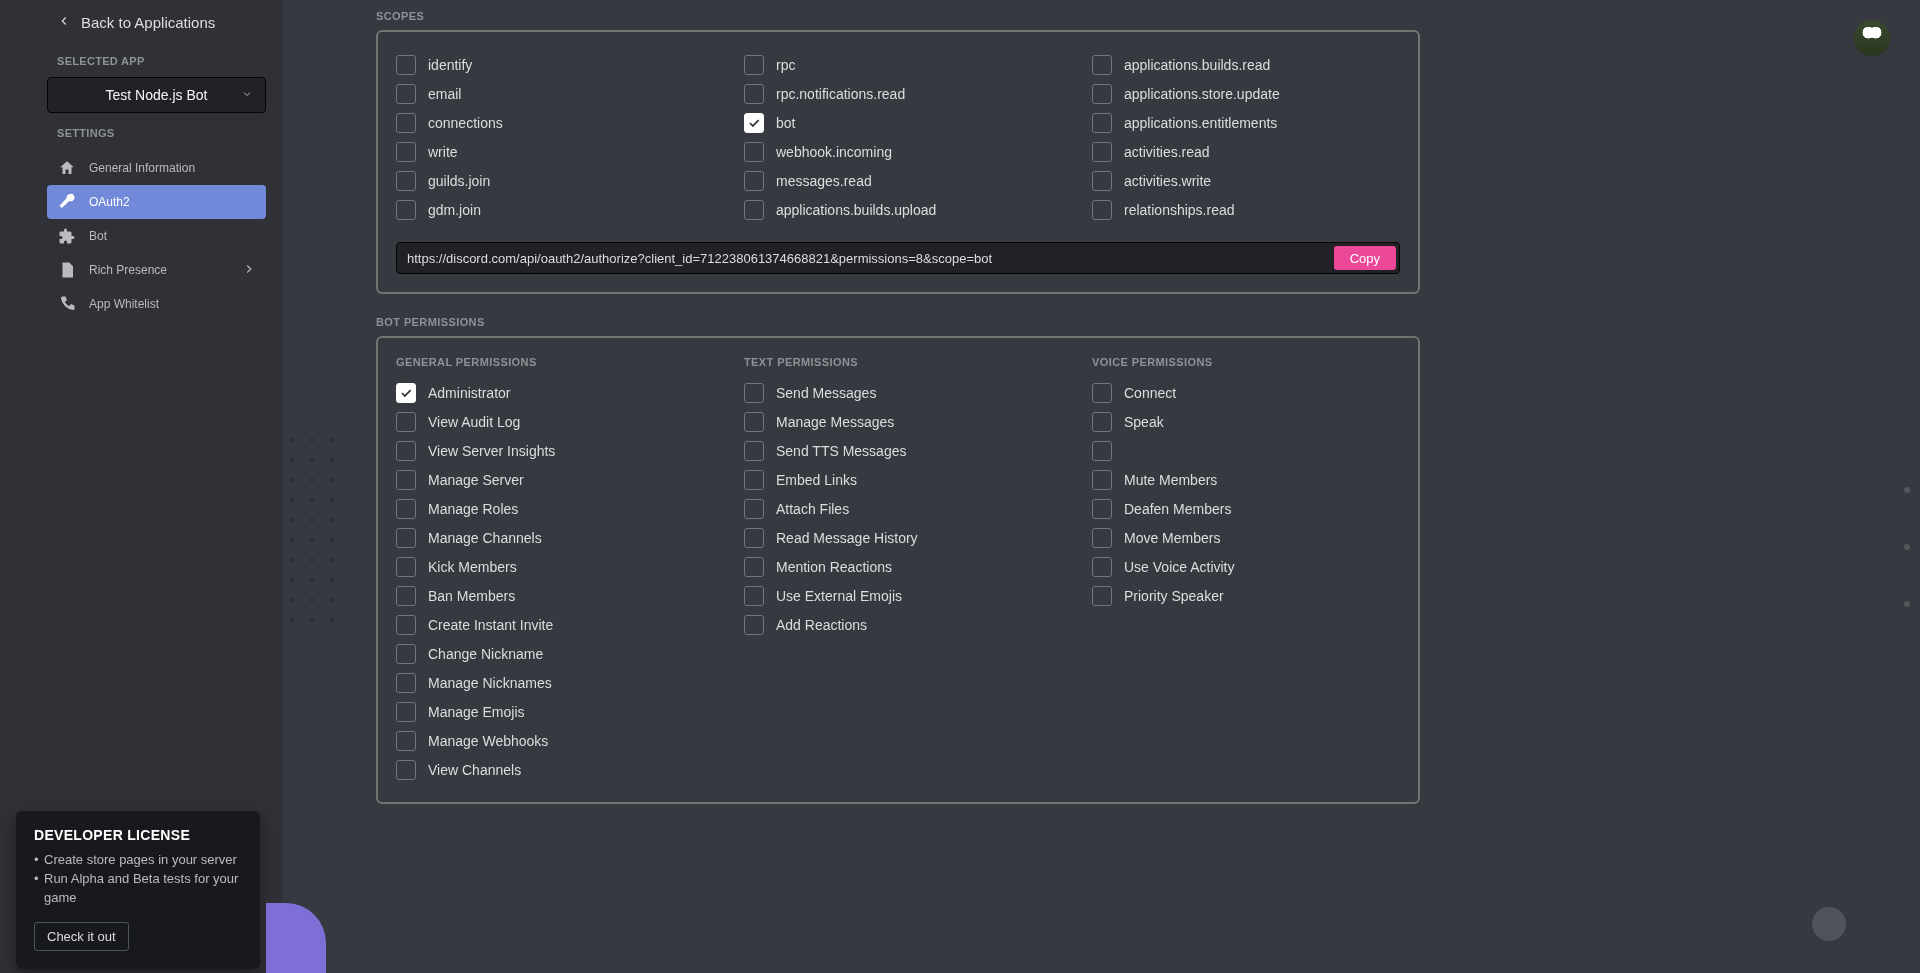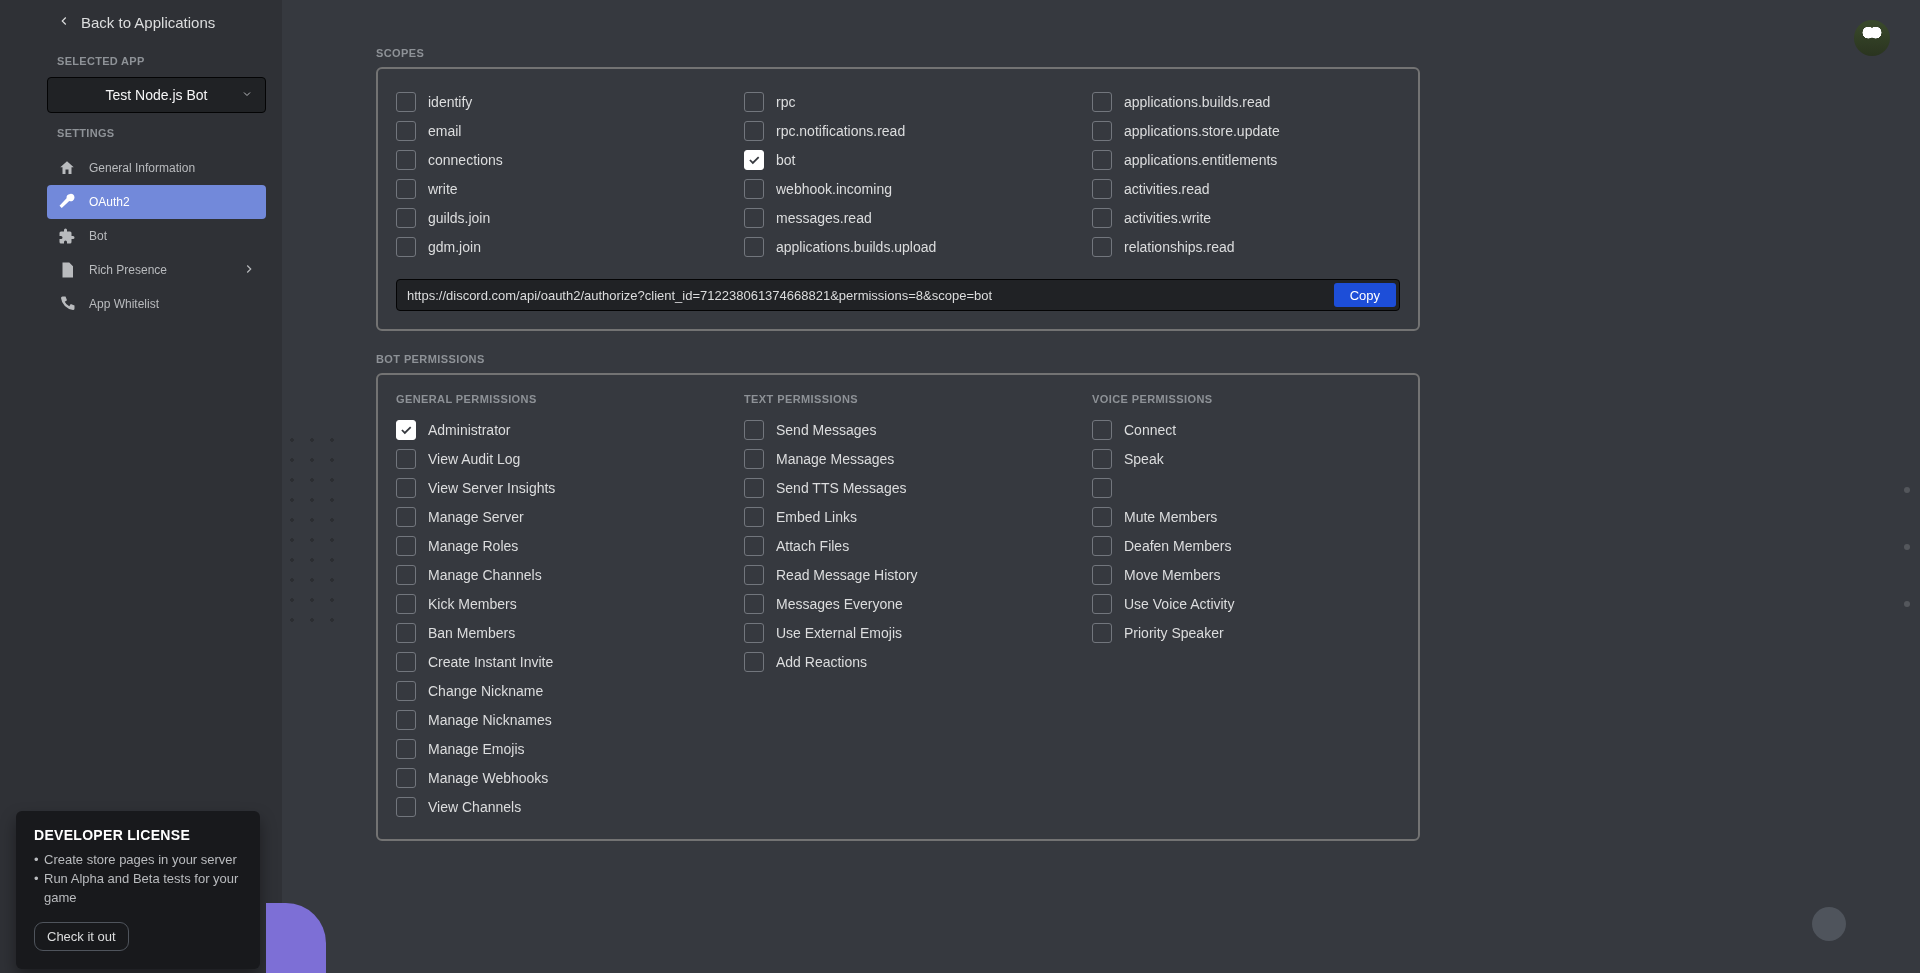--- a/index.html
+++ b/index.html
@@ -74,28 +74,27 @@
   background:#18191c; border-radius:6px;
   box-shadow:0 8px 16px rgba(0,0,0,.4);
   padding:16px 18px 18px; color:#dcddde;
 }
 .promo h4{font-size:14px;font-weight:700;color:#fff;letter-spacing:.3px;margin-bottom:8px;}
 .promo ul{list-style:none;font-size:13px;line-height:1.45;color:#b9bbbe;}
 .promo li{position:relative;padding-left:10px;}
 .promo li::before{content:"•";position:absolute;left:0;}
 .promo button{
   margin-top:14px;background:transparent;border:1px solid #4f545c;
-  color:#dcddde;font-size:13px;padding:6px 12px;border-radius:9px;cursor:pointer;
+  color:#dcddde;font-size:13px;padding:6px 12px;border-radius:3px;cursor:pointer;
 }
 
 
 .main {
   position:absolute; left:282px; right:0; top:0; bottom:0;
   overflow-y:auto;
-  margin-top:37px;
 }
 .content { width:1044px; margin-left:94px; padding-top:0; }
 
 .block-label{
   font-size:11px;font-weight:700;color:#8e9297;
   text-transform:uppercase;letter-spacing:.4px;
   margin:10px 0 8px;
 }
 
 .panel{
@@ -123,21 +122,21 @@
 .url-row{
   margin-top:18px;display:flex;align-items:stretch;
   background:#202225;border:1px solid #040405;border-radius:4px;
   height:32px;overflow:hidden;
 }
 .url-row input{
   flex:1;background:transparent;border:none;outline:none;
   color:#dcddde;font-size:13px;padding:0 10px;
 }
 .url-row button{
-  background:#1d4ed8;border:none;color:#fff;font-size:13px;font-weight:500;
+  background:#ec4899;border:none;color:#fff;font-size:13px;font-weight:500;
   padding:0 16px;cursor:pointer;margin:3px 3px 3px 0;border-radius:3px;
 }
 
 
 .perm-grid{display:grid;grid-template-columns:1fr 1fr 1fr;column-gap:40px;}
 .perm-col h5{
   font-size:11px;font-weight:700;color:#8e9297;
   text-transform:uppercase;letter-spacing:.4px;margin-bottom:10px;
 }
 
@@ -439,21 +438,21 @@
               <div class="chk-row">
                 <span class="cb"></span>
                 <span>Attach Files</span>
               </div>
               <div class="chk-row">
                 <span class="cb"></span>
                 <span>Read Message History</span>
               </div>
               <div class="chk-row">
                 <span class="cb"></span>
-                <span>Messages Everyone</span>
+                <span>Mention Reactions</span>
               </div>
               <div class="chk-row">
                 <span class="cb"></span>
                 <span>Use External Emojis</span>
               </div>
               <div class="chk-row">
                 <span class="cb"></span>
                 <span>Add Reactions</span>
               </div>
             </div>

